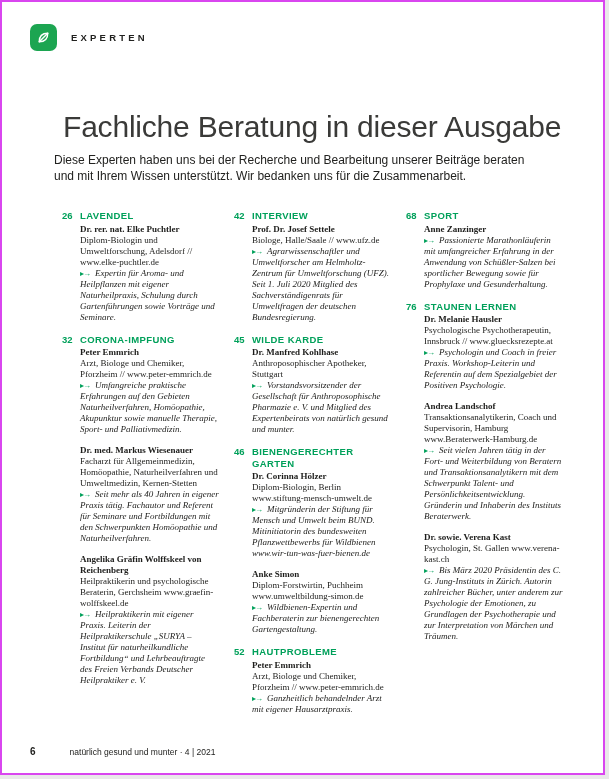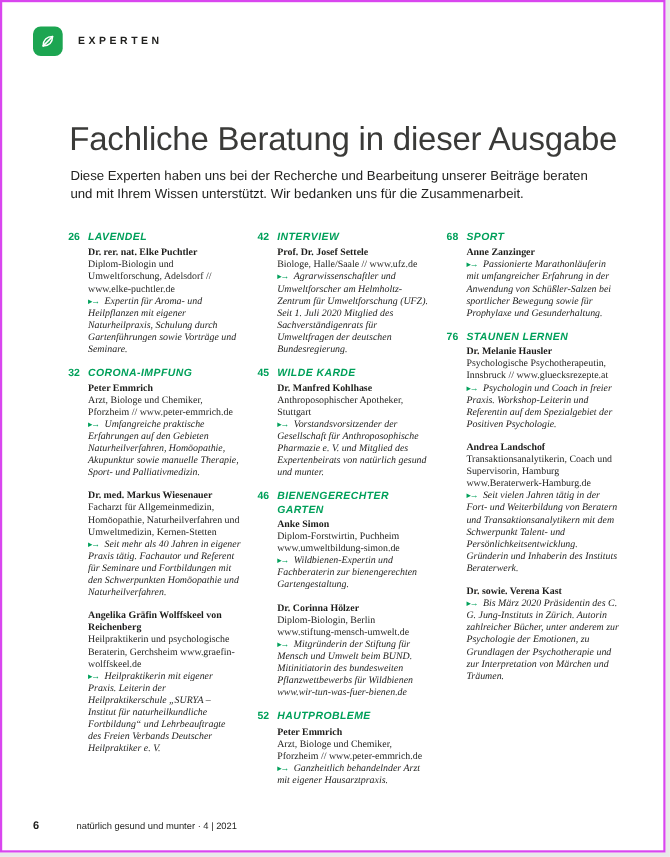--- a/index.html
+++ b/index.html
@@ -32,39 +32,39 @@
     font-size:9.5px;letter-spacing:3.2px;font-weight:600;color:#222220;
   }
   
   .title{
     position:absolute;top:108px;left:61px;width:500px;
     margin:0;
     font-size:30px;font-weight:300;letter-spacing:-0.2px;
     color:#3a3a38;
   }
   .intro{
-    position:absolute;top:150px;left:62px;width:490px;
+    position:absolute;top:150px;left:52px;width:490px;
     margin:0;
     font-size:12px;line-height:16px;color:#222220;
   }
   
   .columns{
     position:absolute;top:208px;left:60px;right:60px;
     display:flex;gap:15px;
   }
   .col{width:157px;flex:0 0 auto;}
   .section{margin-bottom:11px;}
   .section-head{
     display:flex;gap:6px;
     color:#00a05a;
     font-size:9.5px;line-height:11.5px;
     margin-bottom:2px;
   }
   .section-page{font-weight:700;min-width:12px;flex:0 0 auto;}
-  .section-title{font-weight:600;letter-spacing:0.4px;margin:0;font-size:9.5px;font-style:italic;}
+  .section-title{font-weight:600;letter-spacing:0.4px;margin:0;font-size:9.5px;}
   .section-body{padding-left:18px;}
   .person{margin-bottom:10px;font-family:Liberation Serif, serif;}
   .person-name{
     font-weight:700;font-size:9px;line-height:11px;color:#1d1d1b;
   }
   .person-info{
     font-size:9px;line-height:11px;color:#1d1d1b;
   }
   .person-note{
     font-size:9px;line-height:11px;color:#1d1d1b;font-style:italic;
@@ -166,29 +166,29 @@
             </div>
           </div>
         </div>
         <div class="section">
           <div class="section-head">
             <span class="section-page">46</span>
             <span class="section-title">BIENENGERECHTER GARTEN</span>
           </div>
           <div class="section-body">
             <div class="person">
+              <div class="person-name">Dr. Corinna Hölzer</div>
+              <div class="person-info">Diplom-Biologin, Berlin www.stiftung-mensch-umwelt.de</div>
+              <div class="person-note"><span class="arrow">▸→</span><span>Mitgründerin der Stiftung für Mensch und Umwelt beim BUND. Mitinitiatorin des bundesweiten Pflanzwettbewerbs für Wildbienen www.wir-tun-was-fuer-bienen.de</span></div>
+            </div>
+            <div class="person">
               <div class="person-name">Anke Simon</div>
               <div class="person-info">Diplom-Forstwirtin, Puchheim www.umweltbildung-simon.de</div>
               <div class="person-note"><span class="arrow">▸→</span><span>Wildbienen-Expertin und Fachberaterin zur bienengerechten Gartengestaltung.</span></div>
             </div>
-            <div class="person">
-              <div class="person-name">Dr. Corinna Hölzer</div>
-              <div class="person-info">Diplom-Biologin, Berlin www.stiftung-mensch-umwelt.de</div>
-              <div class="person-note"><span class="arrow">▸→</span><span>Mitgründerin der Stiftung für Mensch und Umwelt beim BUND. Mitinitiatorin des bundesweiten Pflanzwettbewerbs für Wildbienen www.wir-tun-was-fuer-bienen.de</span></div>
-            </div>
           </div>
         </div>
         <div class="section">
           <div class="section-head">
             <span class="section-page">52</span>
             <span class="section-title">HAUTPROBLEME</span>
           </div>
           <div class="section-body">
             <div class="person">
               <div class="person-name">Peter Emmrich</div>
@@ -222,20 +222,21 @@
               <div class="person-info">Psychologische Psychotherapeutin, Innsbruck // www.gluecksrezepte.at</div>
               <div class="person-note"><span class="arrow">▸→</span><span>Psychologin und Coach in freier Praxis. Workshop-Leiterin und Referentin auf dem Spezialgebiet der Positiven Psychologie.</span></div>
             </div>
             <div class="person">
               <div class="person-name">Andrea Landschof</div>
               <div class="person-info">Transaktionsanalytikerin, Coach und Supervisorin, Hamburg www.Beraterwerk-Hamburg.de</div>
               <div class="person-note"><span class="arrow">▸→</span><span>Seit vielen Jahren tätig in der Fort- und Weiterbildung von Beratern und Transaktionsanalytikern mit dem Schwerpunkt Talent- und Persönlichkeitsentwicklung. Gründerin und Inhaberin des Instituts Beraterwerk.</span></div>
             </div>
             <div class="person">
               <div class="person-name">Dr. sowie. Verena Kast</div>
+              <div class="person-info">Psychologin, St. Gallen www.verena-kast.ch</div>
               <div class="person-note"><span class="arrow">▸→</span><span>Bis März 2020 Präsidentin des C. G. Jung-Instituts in Zürich. Autorin zahlreicher Bücher, unter anderem zur Psychologie der Emotionen, zu Grundlagen der Psychotherapie und zur Interpretation von Märchen und Träumen.</span></div>
             </div>
           </div>
         </div>
       </div>
     </div>
 
   <div class="footer">
     <span class="footer-page">6</span>
     <span class="footer-mag">natürlich gesund und munter · 4 | 2021</span>

